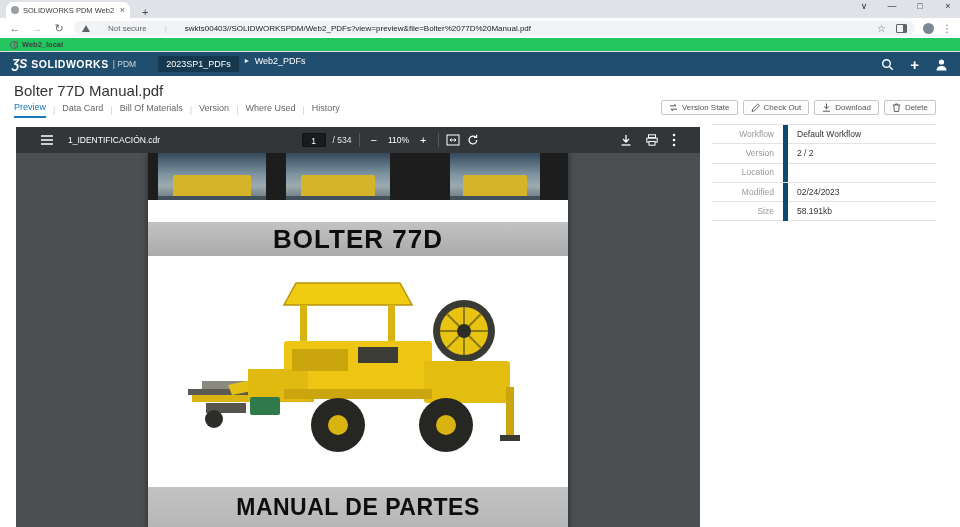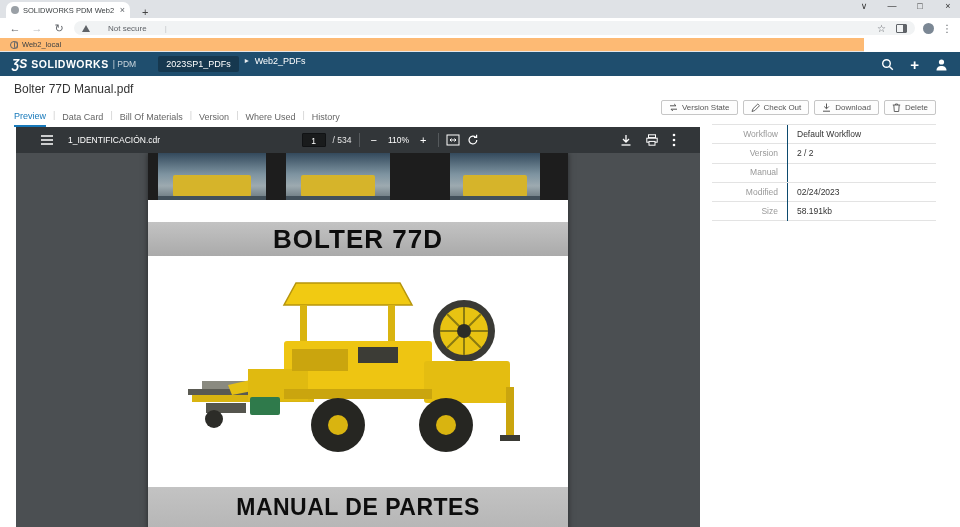--- a/index.html
+++ b/index.html
@@ -24,49 +24,49 @@
   .warn-tri { width:0; height:0; border-left:4px solid transparent; border-right:4px solid transparent; border-bottom:7px solid #5f6368; position:relative; flex:none; }
   .sec-label { color:#5f6368; }
   .omni-sep { color:#c3c6c9; }
   .url-text { color:#202124; white-space:nowrap; overflow:hidden; }
   .omni-right { display:flex; gap:10px; align-items:center; margin-left:auto; }
   .ic-small { font-size:10px; color:#5f6368; }
   .avatar-dot { width:11px; height:11px; border-radius:50%; background:#7b8794; }
   .panel-ic { width:11px; height:9px; border:1px solid #5f6368; border-radius:1px; position:relative; }
   .panel-ic:after { content:""; position:absolute; right:0; top:0; bottom:0; width:3px; background:#5f6368; }
 
-  .bookmarks { position:absolute; left:0; top:38px; width:864px; height:14px; background:#fdba74; border-bottom:1px solid #e4e6e8; display:flex; align-items:center; padding:0 10px; gap:4px; }
+  .bookmarks { position:absolute; left:0; top:38px; width:960px; height:14px; background:#22c55e; border-bottom:1px solid #e4e6e8; display:flex; align-items:center; padding:0 10px; gap:4px;font-weight:bold; }
   .globe-ic { width:8px; height:8px; border-radius:50%; border:1px solid #5f6368; position:relative; flex:none; }
   .globe-ic:after { content:""; position:absolute; left:2.5px; top:-1px; bottom:-1px; width:2px; border-left:1px solid #5f6368; border-right:1px solid #5f6368; border-radius:50%; }
   .bm-label { font-size:7.5px; color:#3c4043; }
 
   
   .app-header { position:absolute; left:0; top:52px; width:960px; height:24px; background:#1f4e6e; display:flex; align-items:center; padding:0 12px; color:#fff; }
   .logo-mark { font-weight:bold; font-style:italic; font-size:12px; margin-right:4px; }
   .logo-text { font-weight:bold; font-size:10.5px; letter-spacing:0.5px; }
   .logo-suffix { font-size:8.5px; opacity:0.75; margin-left:4px; }
   .crumbs { display:flex; align-items:flex-start; margin-left:22px; gap:6px; font-size:9px; }
   .crumb-root { background:rgba(0,0,0,0.28); padding:3px 8px; border-radius:2px; }
   .crumb-arrow { font-size:8px; opacity:0.9; }
   .hdr-right { margin-left:auto; display:flex; align-items:center; gap:16px; }
   .hdr-plus { font-size:15px; font-weight:bold; line-height:1; }
 
   
-  .file-title { position:absolute; left:14px; top:82px; font-size:12px; color:#333; }
+  .file-title { position:absolute; left:14px; top:82px; font-size:15px; color:#333; }
   .tabrow { position:absolute; left:14px; top:102px; display:flex; align-items:center; gap:7px; font-size:9px; color:#666; }
-  .ftab { padding-bottom:4px; cursor:default;margin-top:9px; }
+  .ftab { padding-bottom:4px; cursor:default; }
   .ftab.active { color:#1779ba; border-bottom:2px solid #1779ba; }
   .tab-sep { color:#d0d0d0; }
   .actionrow { position:absolute; right:24px; top:100px; display:flex; gap:5px; }
   .abtn { display:flex; align-items:center; gap:4px; border:1px solid #c6c6c6; background:#fdfdfd; border-radius:2px; font-size:8px; color:#555; padding:2px 7px; height:15px; }
 
   
   .props { position:absolute; left:712px; top:124px; width:224px; border-top:1px solid #e3e3e3; }
   .prow { display:flex; height:19.3px; border-bottom:1px solid #e3e3e3; align-items:center; font-size:8.5px; }
-  .plabel { width:76px; text-align:right; color:#999; padding-right:9px; border-right:1px solid #0c4a6e; line-height:19px; }
+  .plabel { width:76px; text-align:right; color:#999; padding-right:9px; border-right:5px solid #0c4a6e; line-height:19px; }
   .pvalue { flex:1; color:#333; padding-left:9px; white-space:nowrap; overflow:hidden; }
 
   
   .pdf { position:absolute; left:16px; top:127px; width:684px; bottom:0; background:#4b4f52; overflow:hidden; }
   .pdf-toolbar { height:26px; background:#323639; display:flex; align-items:center; color:#fff; padding:0 24px; gap:10px; }
   .pdf-doc-title { font-size:8.5px; margin-left:4px; }
   .pdf-center { display:flex; align-items:center; gap:7px; margin-left:auto; margin-right:auto; }
   .page-input { width:24px; height:14px; background:#191b1c; border:1px solid #101214; color:#fff; font-size:8.5px; text-align:center; line-height:14px; border-radius:1px; }
   .page-total { font-size:8.5px; color:#e8e8e8; }
   .zoom-btn { font-size:11px; color:#fff; padding:0 4px; }
@@ -114,20 +114,21 @@
   </div>
 
   <div class="urlbar">
     <span class="nav-ic">←</span>
     <span class="nav-ic dis">→</span>
     <span class="nav-ic">↻</span>
     <div class="omnibox">
       <span class="warn-tri"></span>
       <span class="sec-label">Not secure</span>
       <span class="omni-sep">|</span>
+      <span class="url-text">swkts00403//SOLIDWORKSPDM/Web2_PDFs?view=preview&amp;file=Bolter%2077D%20Manual.pdf</span>
       <div class="omni-right">
         <span class="ic-small">☆</span>
         <span class="panel-ic"></span>
       </div>
     </div>
     <span class="avatar-dot"></span>
     <span class="ic-small">⋮</span>
   </div>
 
   <div class="bookmarks">
@@ -204,21 +205,21 @@
   <div class="props">
     <div class="prow">
         <span class="plabel">Workflow</span>
         <span class="pvalue">Default Workflow</span>
       </div>
     <div class="prow">
         <span class="plabel">Version</span>
         <span class="pvalue">2 / 2</span>
       </div>
     <div class="prow">
-        <span class="plabel">Manual</span>
+        <span class="plabel">Location</span>
         <span class="pvalue"></span>
       </div>
     <div class="prow">
         <span class="plabel">Modified</span>
         <span class="pvalue">02/24/2023</span>
       </div>
     <div class="prow">
         <span class="plabel">Size</span>
         <span class="pvalue">58.191kb</span>
       </div>

